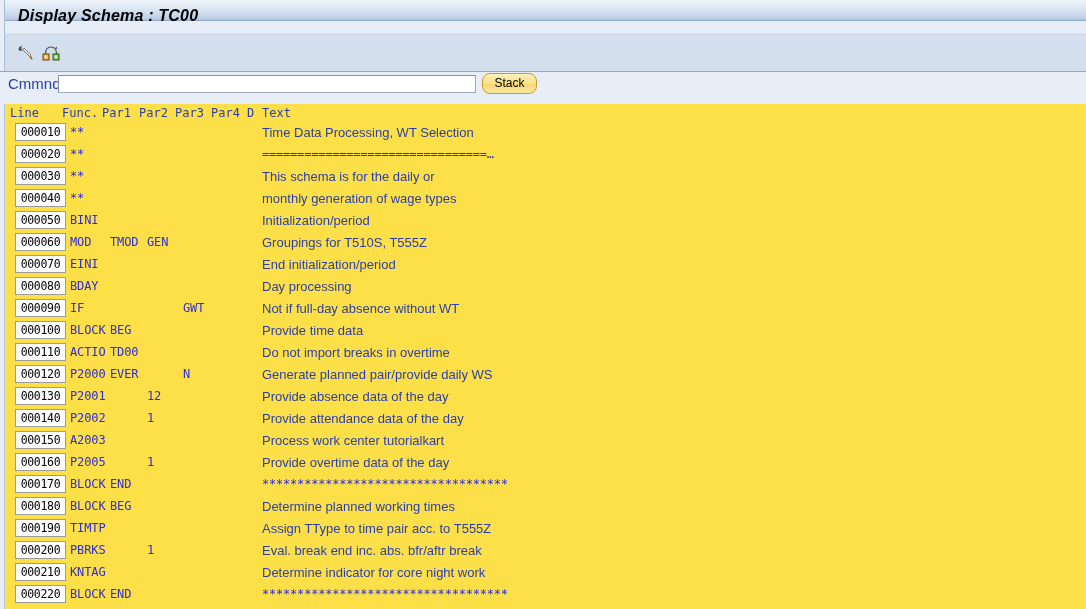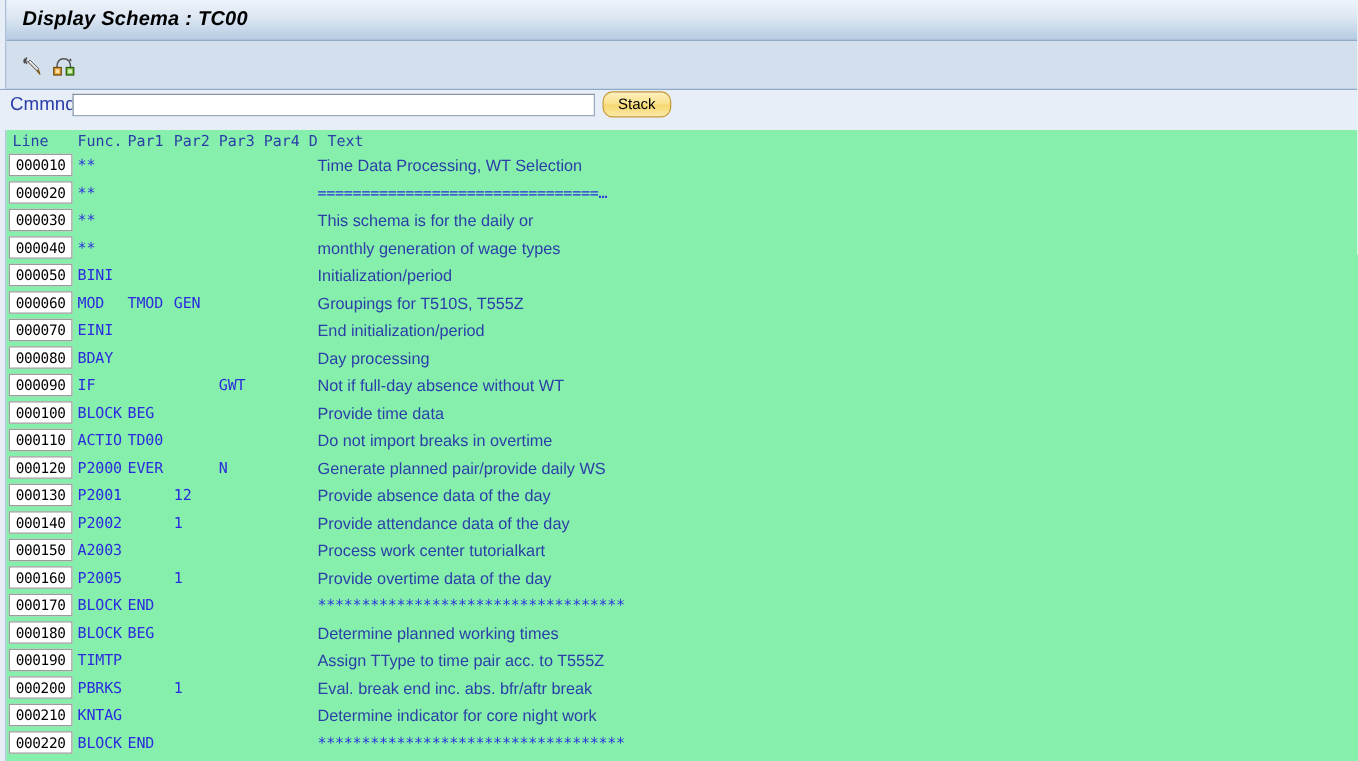--- a/index.html
+++ b/index.html
@@ -18,21 +18,21 @@
     overflow: hidden;
     background: #e8eef7;
     box-sizing: border-box;
   }
 
   
   .titlebar {
     position: absolute;
     left: 0; top: 0;
     width: 1086px;
-    height: 33px;
+    height: 21px;
     background: linear-gradient(to bottom, #eef3fa 0%, #dde7f3 42%, #b9cde4 96%, #a7bdd8 100%);
     border-bottom: 1px solid #8fa9c7;
     box-sizing: border-box;
   }
   .titlebar-left-edge {
     position: absolute;
     left: 0; top: 0;
     width: 5px; height: 33px;
     background: #e8eef7;
     border-right: 1px solid #a9bdd6;
@@ -142,21 +142,21 @@
     cursor: pointer;
     box-sizing: border-box;
   }
 
   
   .grid {
     position: absolute;
     left: 0; top: 104px;
     width: 1086px;
     height: 505px;
-    background: #86efac;
+    background: #fde047;
     overflow: hidden;
   }
   .grid-left-edge {
     position: absolute;
     left: 0; top: 0;
     width: 5px;
     height: 505px;
     background: #e8eef7;
     border-right: 1px solid #b6c6da;
     box-sizing: border-box;
@@ -179,21 +179,21 @@
   .h-func  { left: 62px; }
   .h-par1  { left: 102px; }
   .h-par2  { left: 139px; }
   .h-par3  { left: 175px; }
   .h-par4  { left: 211px; }
   .h-d     { left: 247px; }
   .h-text  { left: 262px; }
 
   .rows {
     position: absolute;
-    left: 0; top: 18px;
+    left: 8px; top: 18px;
     width: 932px;
   }
   .row {
     position: relative;
     height: 22px;
     width: 1086px;
   }
   .linebox {
     position: absolute;
     left: 7px;

